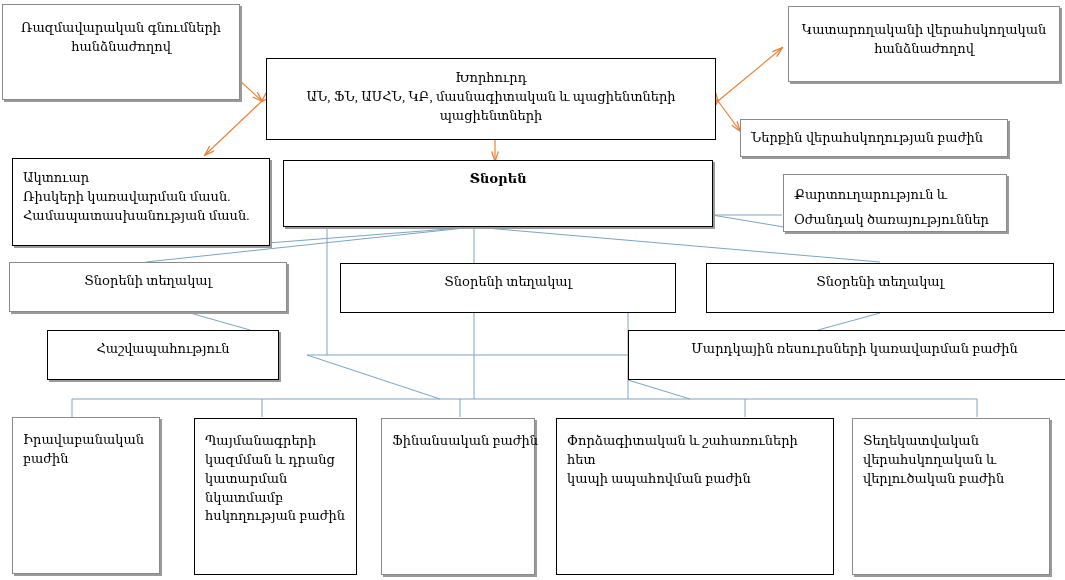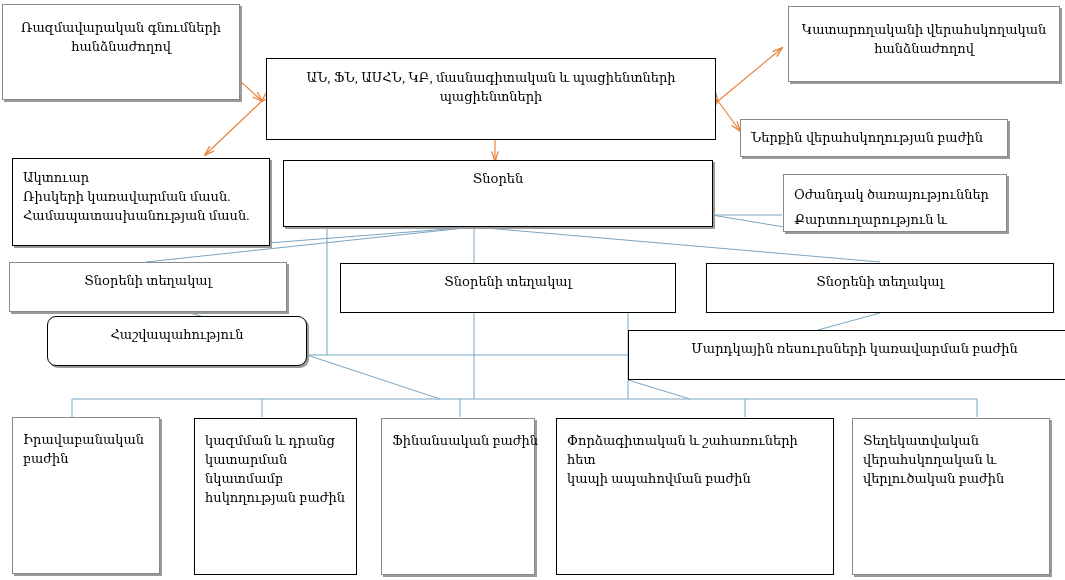--- a/index.html
+++ b/index.html
@@ -111,74 +111,76 @@
       <line x1="977" y1="399" x2="977" y2="417"></line>
     </g>
   </svg>
 
   <div class="node greyline shadow center wrap" style="left:2px; top:4px; width:238px; height:96px; padding-top:14px;">
     <span class="ln">Ռազմավարական գնումների</span>
     <span class="ln">հանձնաժողով</span>
   </div>
 
   <div class="node center wrap" style="left:266px; top:58px; width:450px; height:82px; padding-top:10px;">
+    <span class="ln">Խորհուրդ</span>
     <span class="ln">ԱՆ, ՖՆ, ԱՍՀՆ, ԿԲ, մասնագիտական և պացիենտների</span>
     <span class="ln">պացիենտների</span>
   </div>
 
   <div class="node greyline shadow center wrap" style="left:788px; top:6px; width:272px; height:76px; padding-top:14px;text-align:center;">
     <span class="ln">Կատարողականի վերահսկողական</span>
     <span class="ln">հանձնաժողով</span>
   </div>
 
   <div class="node greyline shadow left" style="left:740px; top:119px; width:268px; height:38px; padding-top:9px;">
     <span class="ln">Ներքին վերահսկողության բաժին</span>
   </div>
 
   <div class="node shadow left" style="left:12px; top:158px; width:258px; height:88px; padding-top:10px;">
     <span class="ln">Ակտուար</span>
     <span class="ln">Ռիսկերի կառավարման մասն.</span>
     <span class="ln">Համապատասխանության մասն.</span>
   </div>
 
-  <div class="node shadow center" style="left:283px; top:160px; width:430px; height:67px; padding-top:9px;">
+  <div class="node shadow center" style="left:283px; top:160px; width:430px; height:67px; padding-top:9px;font-weight:bold;">
     <span class="ln">Տնօրեն</span>
   </div>
 
   <div class="node greyline shadow left wrap" style="left:783px; top:174px; width:224px; height:58px; padding-top:8px; line-height:1.9;">
+    <span class="ln">Քարտուղարություն և</span>
     <span class="ln">Օժանդակ ծառայություններ</span>
-    <span class="ln">Քարտուղարություն և</span>
   </div>
 
   <div class="node greyline shadow center" style="left:9px; top:262px; width:278px; height:50px; padding-top:9px;">
     <span class="ln">Տնօրենի տեղակալ</span>
   </div>
 
   <div class="node center" style="left:340px; top:263px; width:336px; height:50px; padding-top:9px;">
     <span class="ln">Տնօրենի տեղակալ</span>
   </div>
 
   <div class="node center" style="left:706px; top:263px; width:348px; height:50px; padding-top:9px;">
     <span class="ln">Տնօրենի տեղակալ</span>
   </div>
 
-  <div class="node shadow center" style="left:47px; top:316px; width:260px; height:50px; padding-top:9px;border-radius:9px;">
+  <div class="node shadow center" style="left:47px; top:330px; width:232px; height:50px; padding-top:9px;">
     <span class="ln">Հաշվապահություն</span>
   </div>
 
   <div class="node center" style="left:628px; top:330px; width:453px; height:50px; padding-top:9px;">
     <span class="ln">Մարդկային ռեսուրսների կառավարման բաժին</span>
   </div>
 
   <div class="node greyline shadow left wrap" style="left:12px; top:417px; width:148px; height:157px; padding-top:13px;">
     <span class="ln">Իրավաբանական</span>
     <span class="ln">բաժին</span>
   </div>
 
   <div class="node left wrap" style="left:194px; top:418px; width:163px; height:157px; padding-top:13px;">
+    <span class="ln">Պայմանագրերի</span>
     <span class="ln">կազմման և դրանց</span>
     <span class="ln">կատարման</span>
     <span class="ln">նկատմամբ</span>
     <span class="ln">հսկողության բաժին</span>
   </div>
 
   <div class="node greyline shadow left" style="left:381px; top:418px; width:154px; height:157px; padding-top:13px;">
     <span class="ln">Ֆինանսական բաժին</span>
   </div>
 

